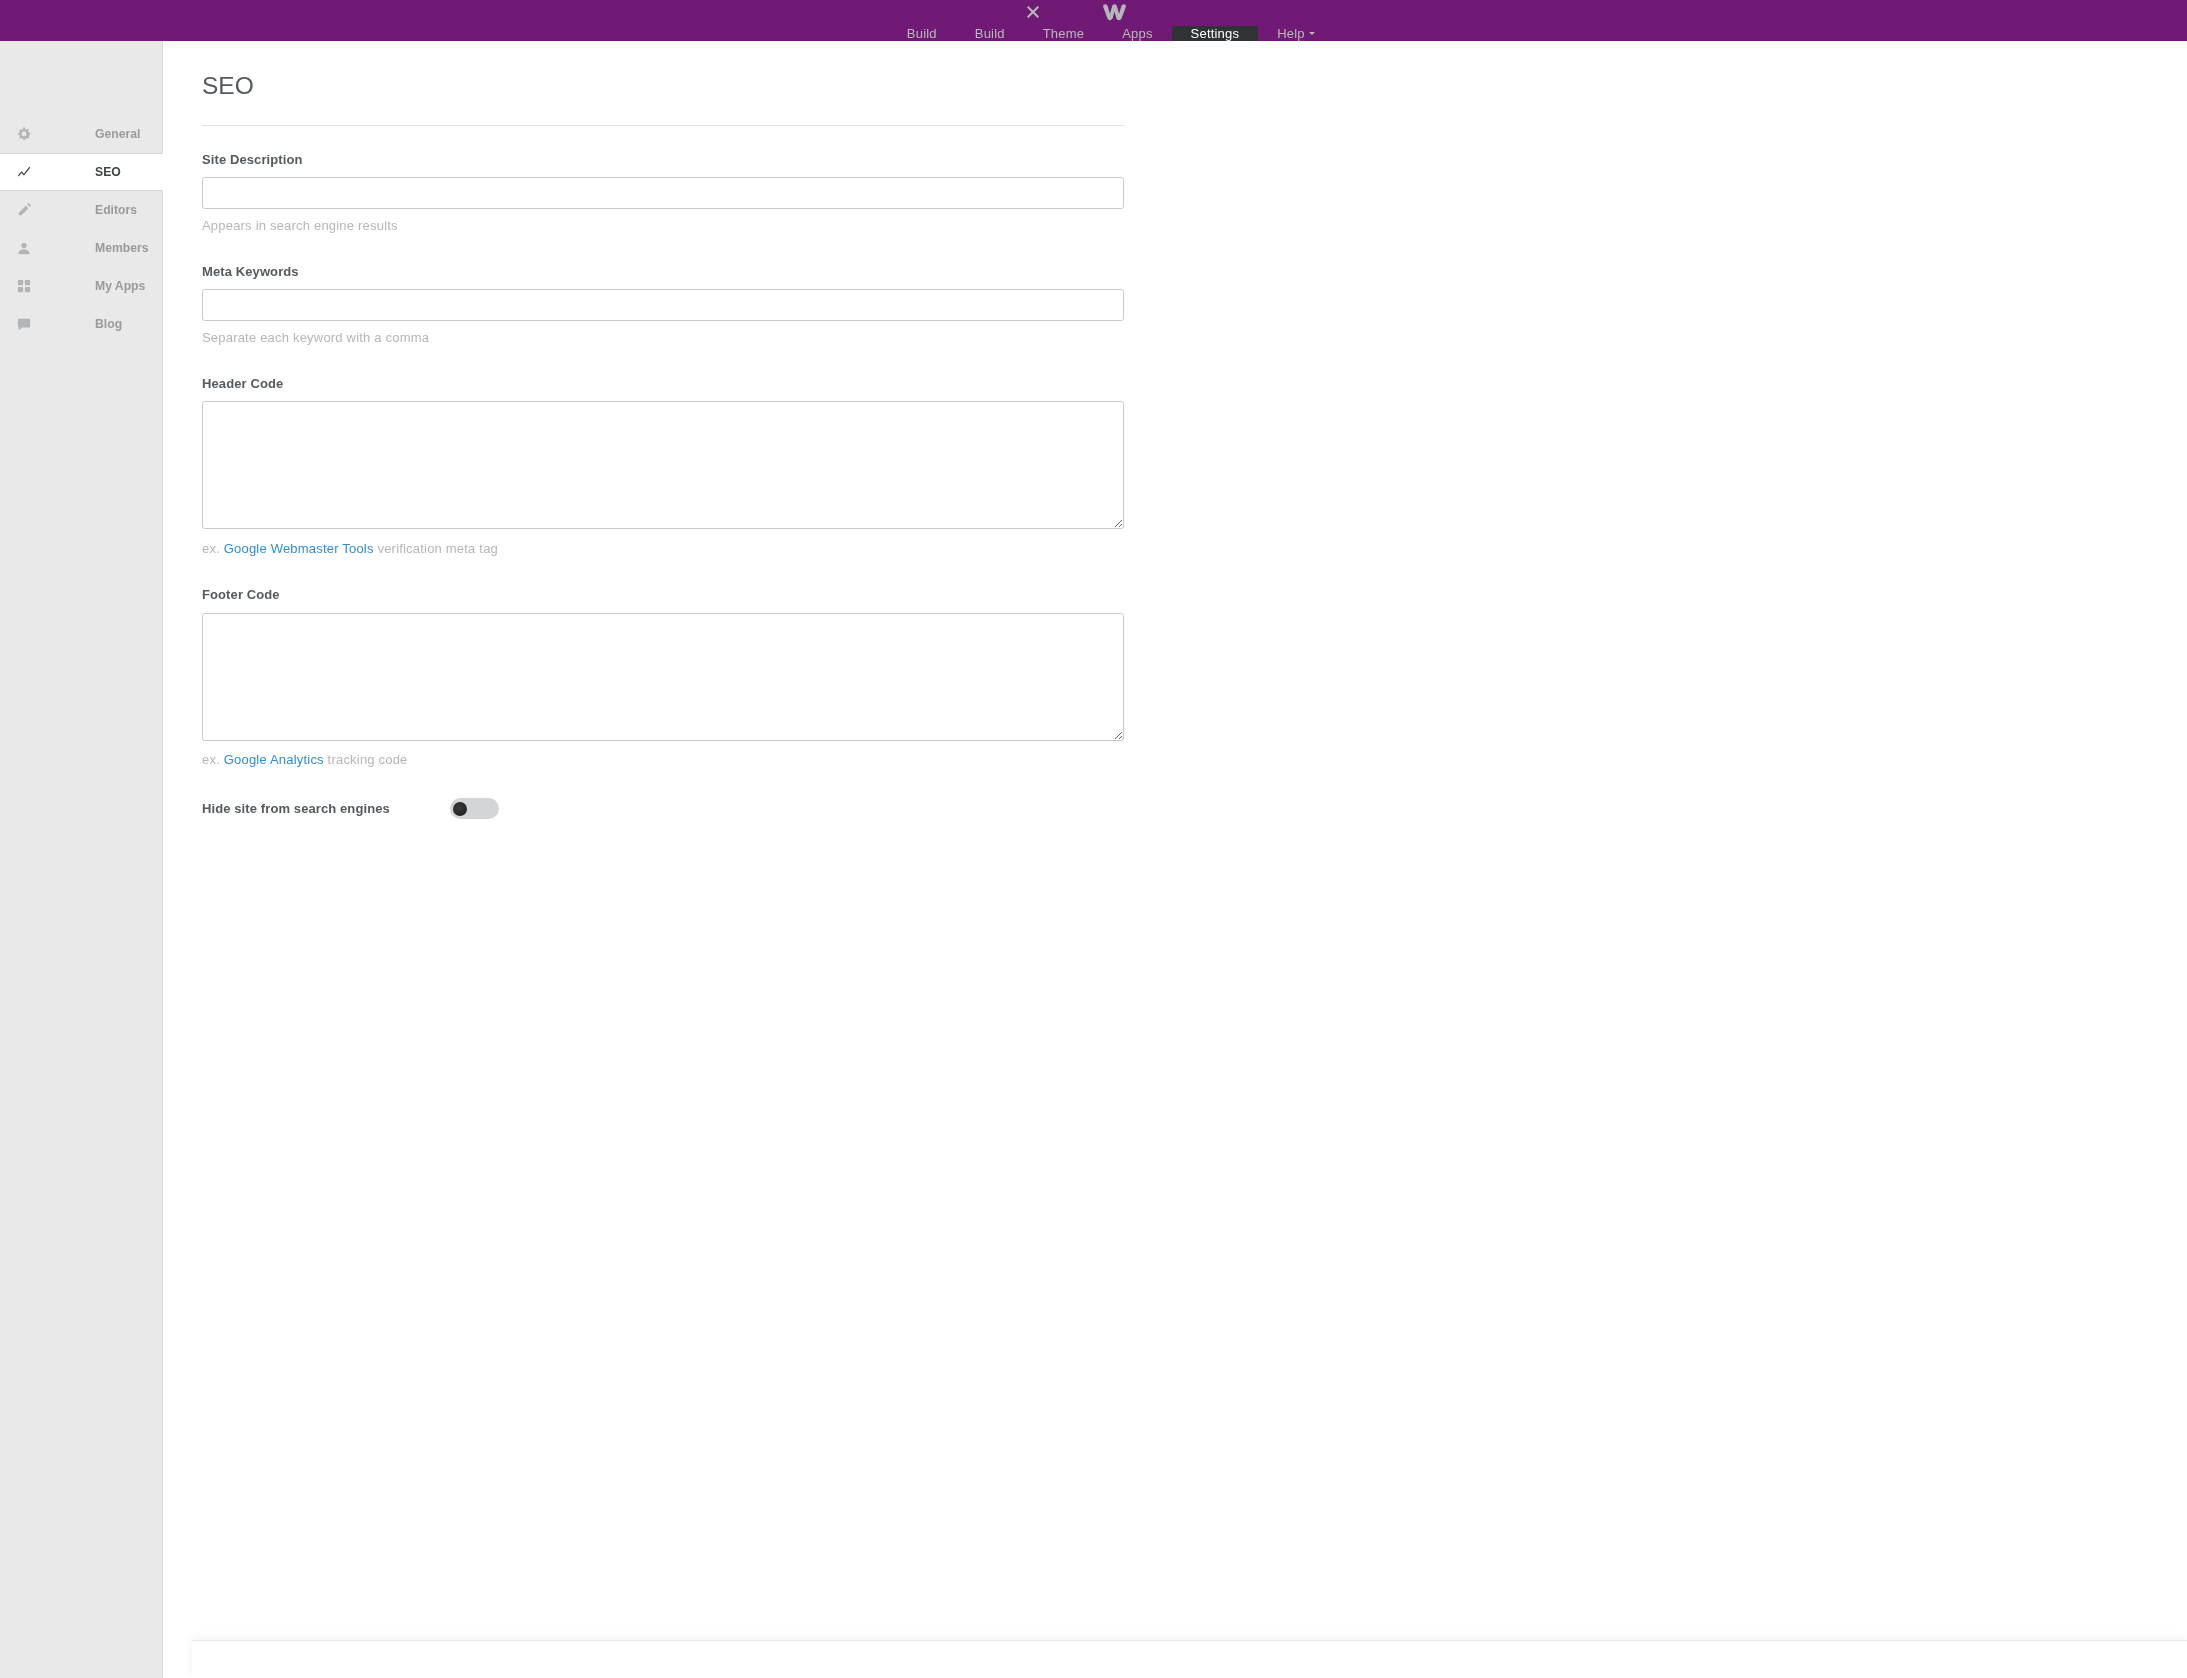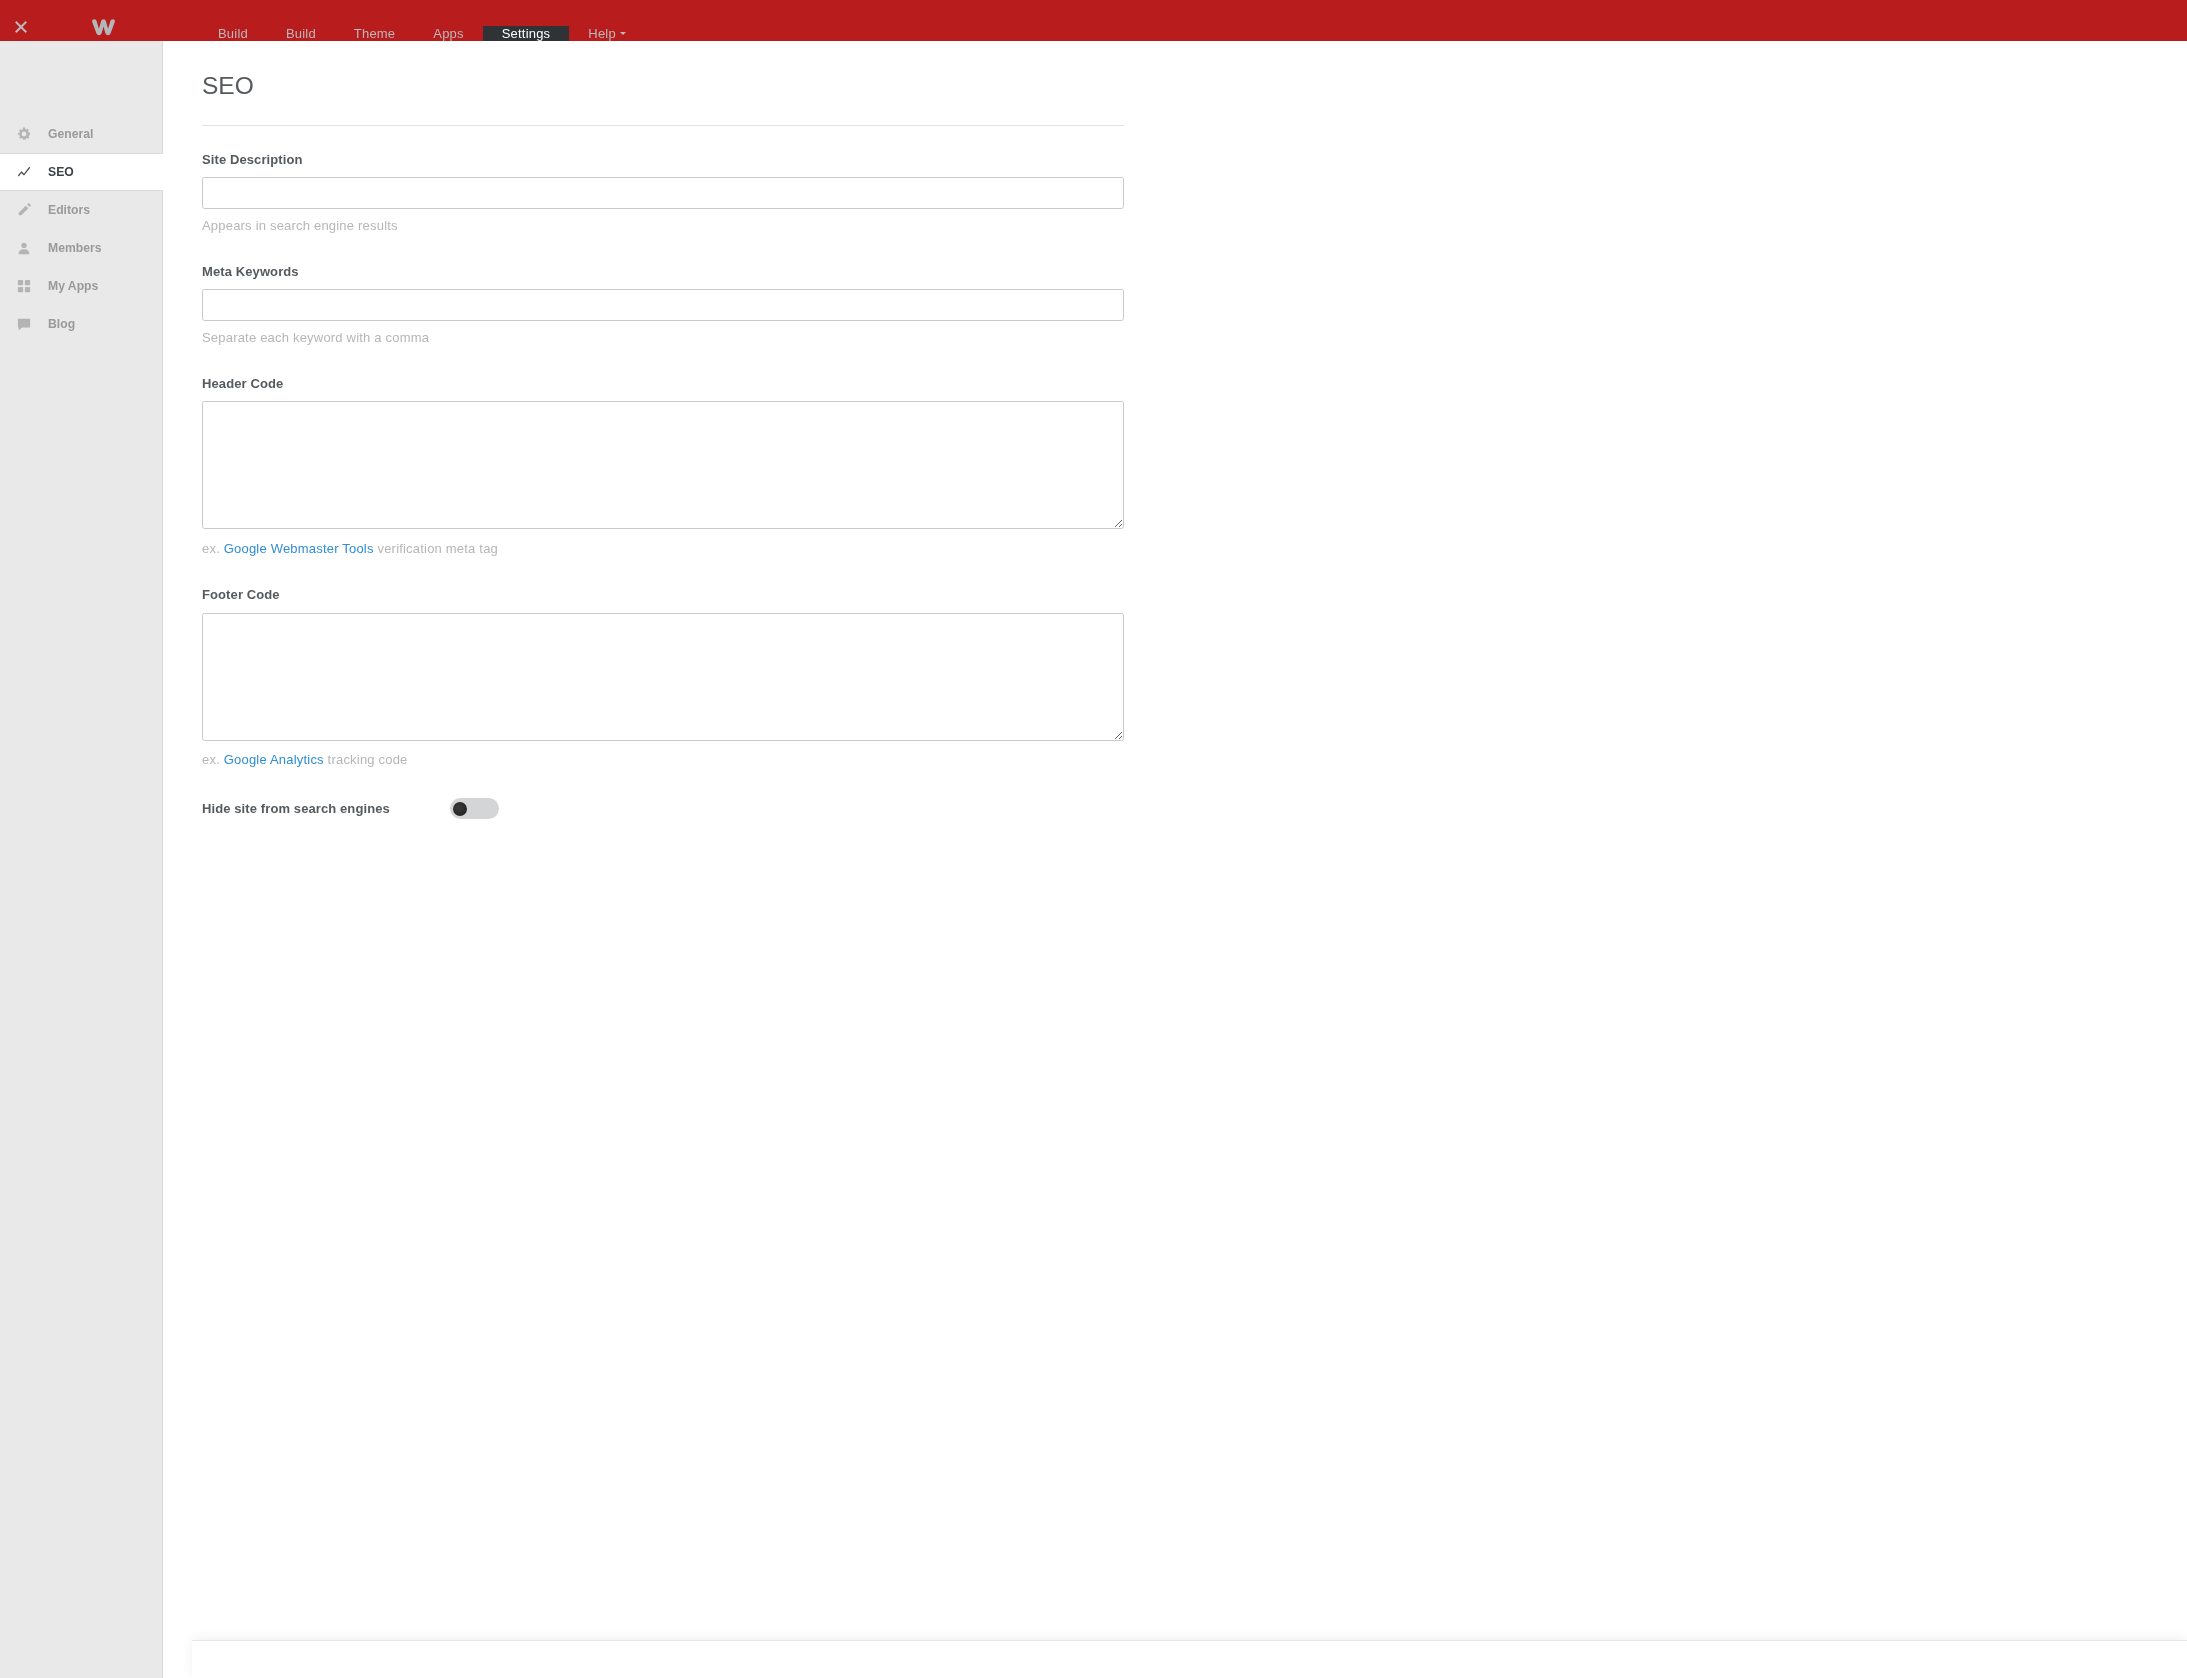--- a/index.html
+++ b/index.html
@@ -2,24 +2,25 @@
 <html style="font-size:14px"><head>
 <meta charset="utf-8">
 <style>
   * { box-sizing: border-box; margin: 0; padding: 0; }
   html, body { height: 100%; font-family: -apple-system, BlinkMacSystemFont, "Segoe UI", Helvetica, Arial, sans-serif; }
   body { background: #e9e9e9; overflow: hidden; }
 
   
   .topbar {
     height: 41px;
-    background: #b91c1c;
-    display: flex;
-    align-items: flex-end;
+    background: #701a75;
+    display: flex;
+    align-items: center;
     color: #cfd0d2;
+    flex-direction: column;
   }
   .topbar-left {
     display: flex;
     align-items: center;
   }
   .close-btn {
     width: 42px;
     display: flex; align-items: center; justify-content: center;
     cursor: pointer;
   }
@@ -69,20 +70,21 @@
   }
   .sidebar-item {
     display: flex;
     align-items: center;
     height: 38px;
     padding-left: 14px;
     color: #999a9c;
     font-size: 12.2px;
     font-weight: 600;
     cursor: pointer;
+    gap: 47px;
   }
   .sidebar-item .icon {
     width: 19px; height: 19px;
     display: flex; align-items: center; justify-content: center;
     margin-right: 15px;
   }
   .sidebar-item .icon svg { width: 14px; height: 14px; fill: #b3b4b6; }
   .sidebar-item.active {
     background: #ffffff;
     color: #3e4347;

